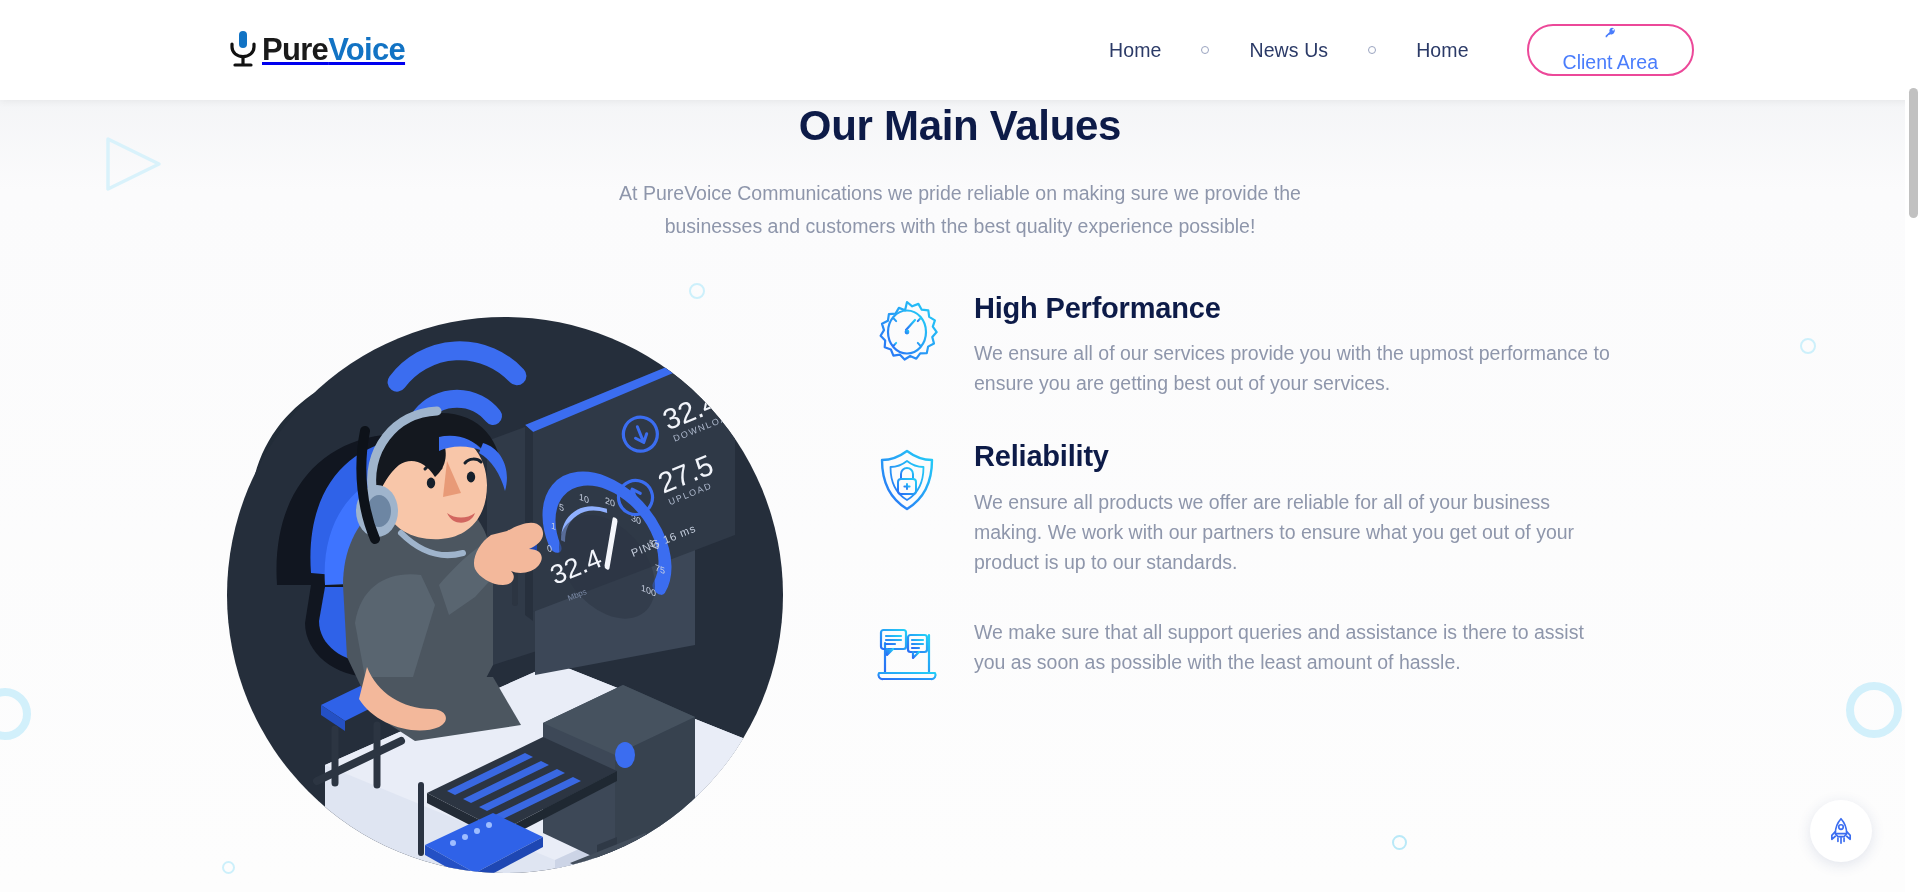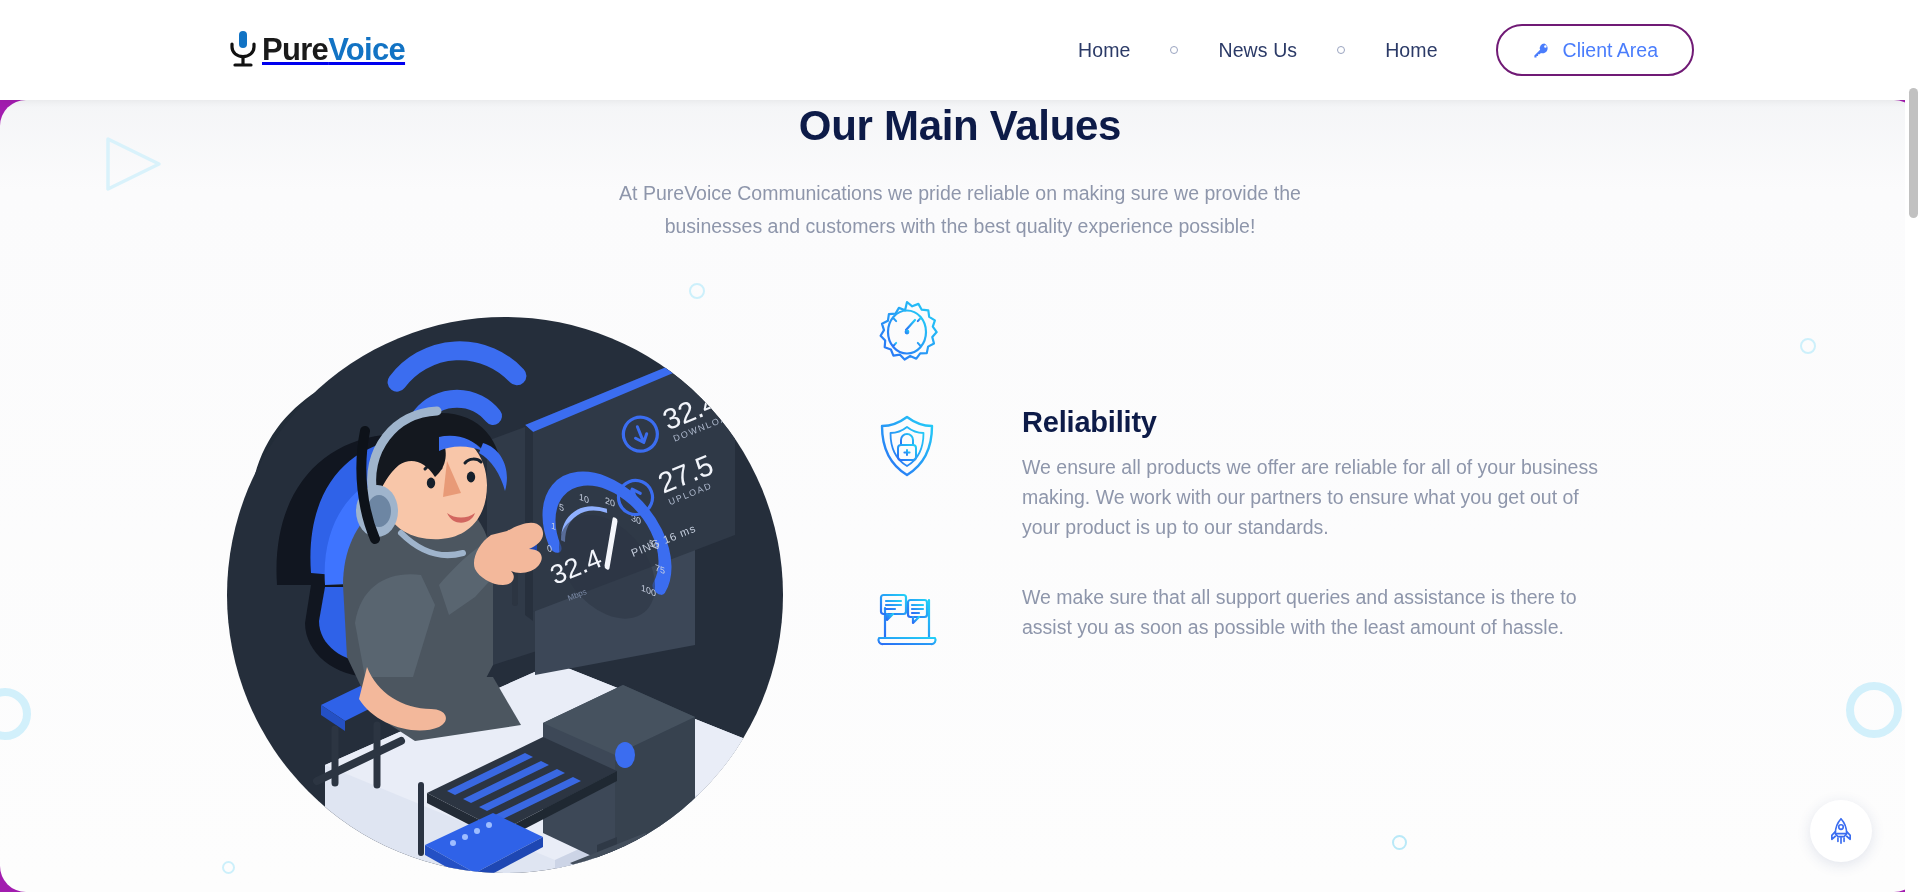--- a/index.html
+++ b/index.html
@@ -3,21 +3,21 @@
 <meta charset="utf-8">
 <style>
   * { box-sizing: border-box; margin: 0; padding: 0; }
   html, body {
     width: 1920px; height: 892px;
     overflow: hidden;
     font-family: "Liberation Sans", sans-serif;
     background: #ffffff;
   }
 
-  .page { position: relative; width: 1920px; height: 892px; background: #a21caf; overflow: hidden; }
+  .page { position: relative; width: 1920px; height: 892px; background: #5eead4; overflow: hidden; }
 
   
   .header {
     position: absolute; top: 0; left: 0;
     width: 1920px; height: 100px;
     background: #ffffff;
     z-index: 40;
     box-shadow: 0 2px 7px rgba(0,0,0,0.055);
   }
   .header-inner {
@@ -37,34 +37,33 @@
   }
   .nav-dot {
     display: inline-block; width: 8px; height: 8px;
     border: 1.4px solid #9aa4c0; border-radius: 50%;
     margin: 0 24px;
   }
   .client-btn {
     display: inline-flex; align-items: center; justify-content: center; gap: 12px;
     margin-left: 42px;
     height: 52px; padding: 0 34px;
-    border: 2px solid #701a75; border-radius: 40px;
+    border: 2px solid #ec4899; border-radius: 40px;
     background: #ffffff; color: #4a7dfc;
     font-size: 19.5px; font-family: "Liberation Sans", sans-serif;
-    cursor: pointer; white-space: nowrap;
+    cursor: pointer; white-space: nowrap; flex-direction: column;
   }
   .key-icon { width: 19px; height: 19px; display: block; }
 
   
   .body-area {
     position: absolute; top: 100px; left: 0;
     width: 1920px; height: 792px;
     background: linear-gradient(180deg, #f4f5f7 0%, #fbfbfc 90px, #fdfdfd 100%);
     overflow: hidden;
-    border-radius: 26px;
   }
 
   .section-title {
     position: absolute; top: 2px; left: 0; width: 1920px;
     text-align: center;
     font-size: 42px; font-weight: bold; color: #0d1b48;
     letter-spacing: -0.3px;
   }
   .section-sub {
     position: absolute; top: 77px; left: 50%; transform: translateX(-50%);
@@ -75,21 +74,21 @@
   
   .deco { position: absolute; pointer-events: none; }
   .ring { border-radius: 50%; border-style: solid; }
 
   
   .illustration { position: absolute; left: 225px; top: 185px; width: 560px; height: 600px; }
 
   
   .features { position: absolute; left: 852px; top: 190px; width: 760px; }
   .feature { position: relative; display: flex; align-items: flex-start; }
-  .feature + .feature { margin-top: 40px; gap: 48px; }
+  .feature + .feature { margin-top: 40px; }
   .feature-icon { flex: 0 0 110px; width: 110px; padding-top: 10px; display: flex; justify-content: center; }
   .feature-body { flex: 1; padding-left: 12px; }
   .feature-title {
     font-size: 29px; font-weight: bold; color: #0d1b48;
     letter-spacing: -0.2px; line-height: 1.25; margin-bottom: 12px;
   }
   .feature-desc { font-size: 19.5px; line-height: 30px; color: #8e96ab; }
 
   
   .fab {
@@ -332,20 +331,24 @@
                 <path d="M13.4 32 h3.4"></path>
                   <path d="M47.2 32 h3.4"></path>
                 <path d="M18.8 18.5 l2.4 2.6"></path>
                   <path d="M42.8 42.9 l2.4 2.6"></path>
                 <path d="M45.2 18.5 l-2.4 2.6"></path>
                   <path d="M21.2 42.9 l-2.4 2.6"></path>
               </g>
             </g>
           </svg>
         </div>
+        <div class="feature-body">
+          <div class="feature-title">High Performance</div>
+          <div class="feature-desc">We ensure all of our services provide you with the upmost performance to ensure you are getting best out of your services.</div>
+        </div>
       </div>
 
       <div class="feature">
         <div class="feature-icon">
           <svg width="64" height="64" viewBox="0 0 64 64">
             <defs>
               <linearGradient id="gr2" x1="0" y1="1" x2="1" y2="0">
                 <stop offset="0" stop-color="#2a6df5"></stop>
                   <stop offset="1" stop-color="#23d0f7"></stop>
               </linearGradient>

